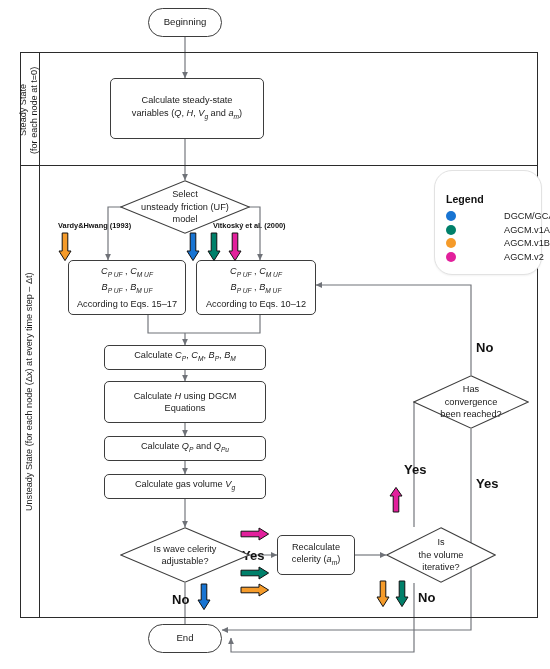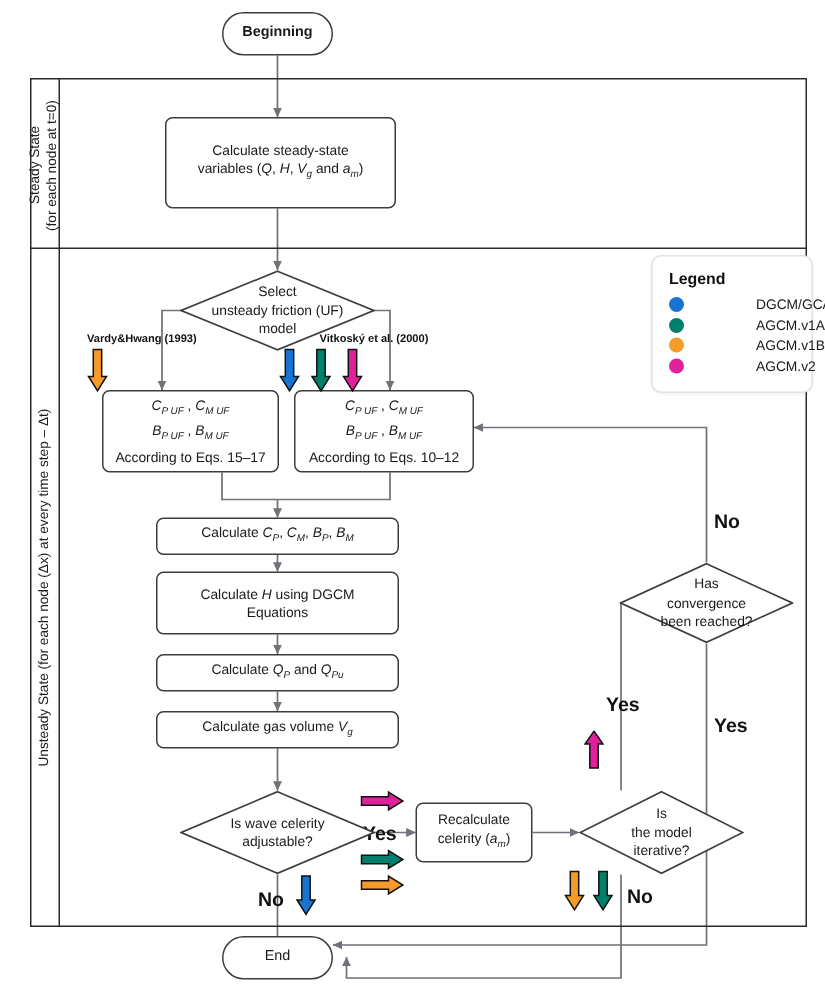--- a/index.html
+++ b/index.html
@@ -17,22 +17,22 @@
   .diam{border:none;background:transparent;}
   .diam .dlabel{position:relative;z-index:3;padding:0 2px;}
   .diam svg{position:absolute;left:0;top:0;width:100%;height:100%;z-index:1;}
 
   .frame-line{position:absolute;background:#2b2b2b;}
   .sect-label{position:absolute;font-size:9.1px;color:#1a1a1a;
               writing-mode:vertical-rl;transform:rotate(180deg);
               text-align:center;white-space:nowrap;}
 
   .legend{position:absolute;left:434px;top:170px;width:108px;
-          background:#fff;border:1px solid #e2e2e2;border-radius:7px;
-          padding:9px 9px 9px 11px;box-sizing:border-box;
+          background:#fff;border:1px solid #e2e2e2;border-radius:18px;
+          padding:22px 9px 9px 11px;box-sizing:border-box;
           box-shadow:0 1px 2px rgba(0,0,0,.05);}
   .legend h4{margin:0 0 6px 0;font-size:10.6px;font-weight:bold;color:#111;}
   .lrow{display:flex;align-items:center;margin:3.5px 0;font-size:9.2px;gap:42px;}
   .dot{width:10px;height:10px;border-radius:50%;margin-right:6px;flex:none;}
 
   .etext{position:absolute;font-size:13px;font-weight:bold;color:#111;}
   .btext{position:absolute;font-size:7.4px;font-weight:bold;color:#111;}
 
   .marker{position:absolute;}
   em{font-style:italic;}
@@ -90,21 +90,21 @@
   <div class="frame-line" style="left:20px;top:52px;width:1.4px;height:566px;"></div>
   <div class="frame-line" style="left:536.6px;top:52px;width:1.4px;height:566px;"></div>
   <div class="frame-line" style="left:39px;top:52px;width:1.4px;height:566px;"></div>
 
   <div class="sect-label" style="left:18px;top:58px;height:104px;width:22px;line-height:11px;">
     <span>Steady State</span><br>
     <span>(for each node at t=0)</span>
   </div>
   <div class="sect-label" style="left:24px;top:172px;height:440px;width:14px;">Unsteady State (for each node (Δx) at every time step – Δt)</div>
 
-  <div class="node term" style="left:148px;top:8px;width:74px;height:29px;font-weight:bold;">Beginning</div>
+  <div class="node term" style="left:148px;top:8px;width:74px;height:29px;">Beginning</div>
 
   <div class="node proc" style="left:110px;top:78px;width:154px;height:61px;flex-direction:column;">
     <span>Calculate steady-state</span>
     <span>variables (<em>Q</em>, <em>H</em>, <em>V<sub>g</sub></em> and <em>a<sub>m</sub></em>)</span>
   </div>
 
   <div class="node diam" style="left:120px;top:180px;width:130px;height:54px;flex-direction:column;">
     <svg viewBox="0 0 130 54" preserveAspectRatio="none">
         <polygon points="65,0.8 129.2,27 65,53.2 0.8,27" fill="#fff" stroke="#3d3d3d" stroke-width="1.1"></polygon>
       </svg>
@@ -153,21 +153,21 @@
   <div class="node proc" style="left:277px;top:535px;width:78px;height:40px;flex-direction:column;">
     <span>Recalculate</span>
     <span>celerity (<em>a<sub>m</sub></em>)</span>
   </div>
 
   <div class="node diam" style="left:386px;top:527px;width:110px;height:56px;flex-direction:column;">
     <svg viewBox="0 0 110 56" preserveAspectRatio="none">
         <polygon points="55,0.8 109.2,28 55,55.2 0.8,28" fill="#fff" stroke="#3d3d3d" stroke-width="1.1"></polygon>
       </svg>
     <span class="dlabel">Is</span>
-    <span class="dlabel">the model</span>
+    <span class="dlabel">the volume</span>
     <span class="dlabel">iterative?</span>
   </div>
 
   <div class="node diam" style="left:413px;top:375px;width:116px;height:54px;flex-direction:column;">
     <svg viewBox="0 0 116 54" preserveAspectRatio="none">
         <polygon points="58,0.8 115.2,27 58,53.2 0.8,27" fill="#fff" stroke="#3d3d3d" stroke-width="1.1"></polygon>
       </svg>
     <span class="dlabel">Has</span>
     <span class="dlabel">convergence</span>
     <span class="dlabel">been reached?</span>

